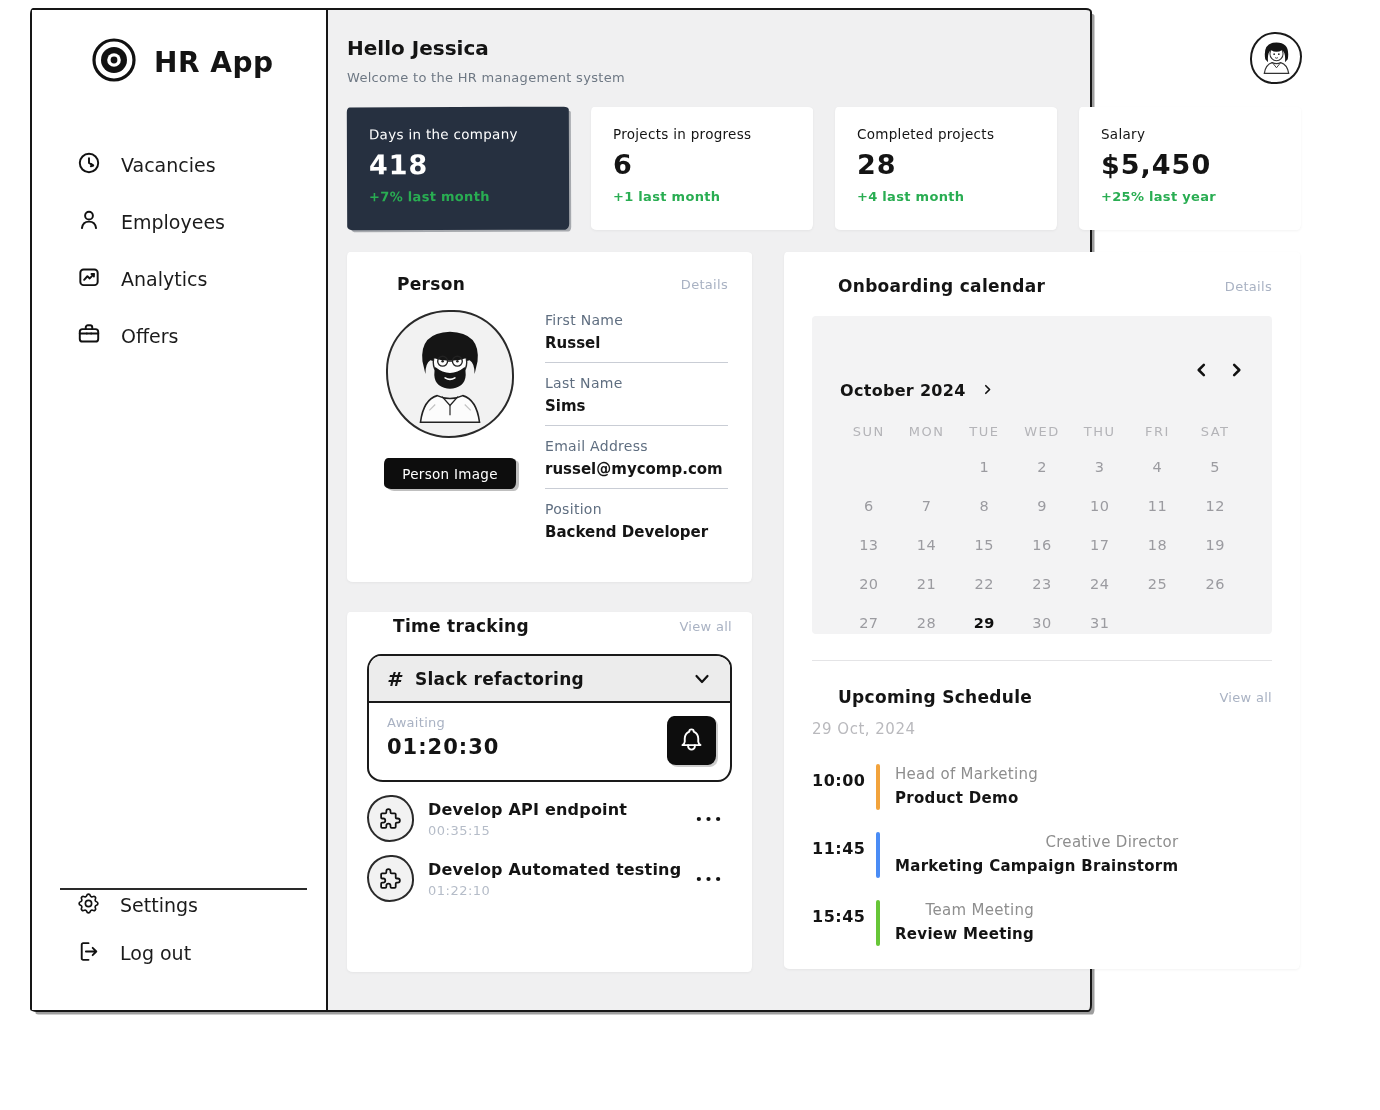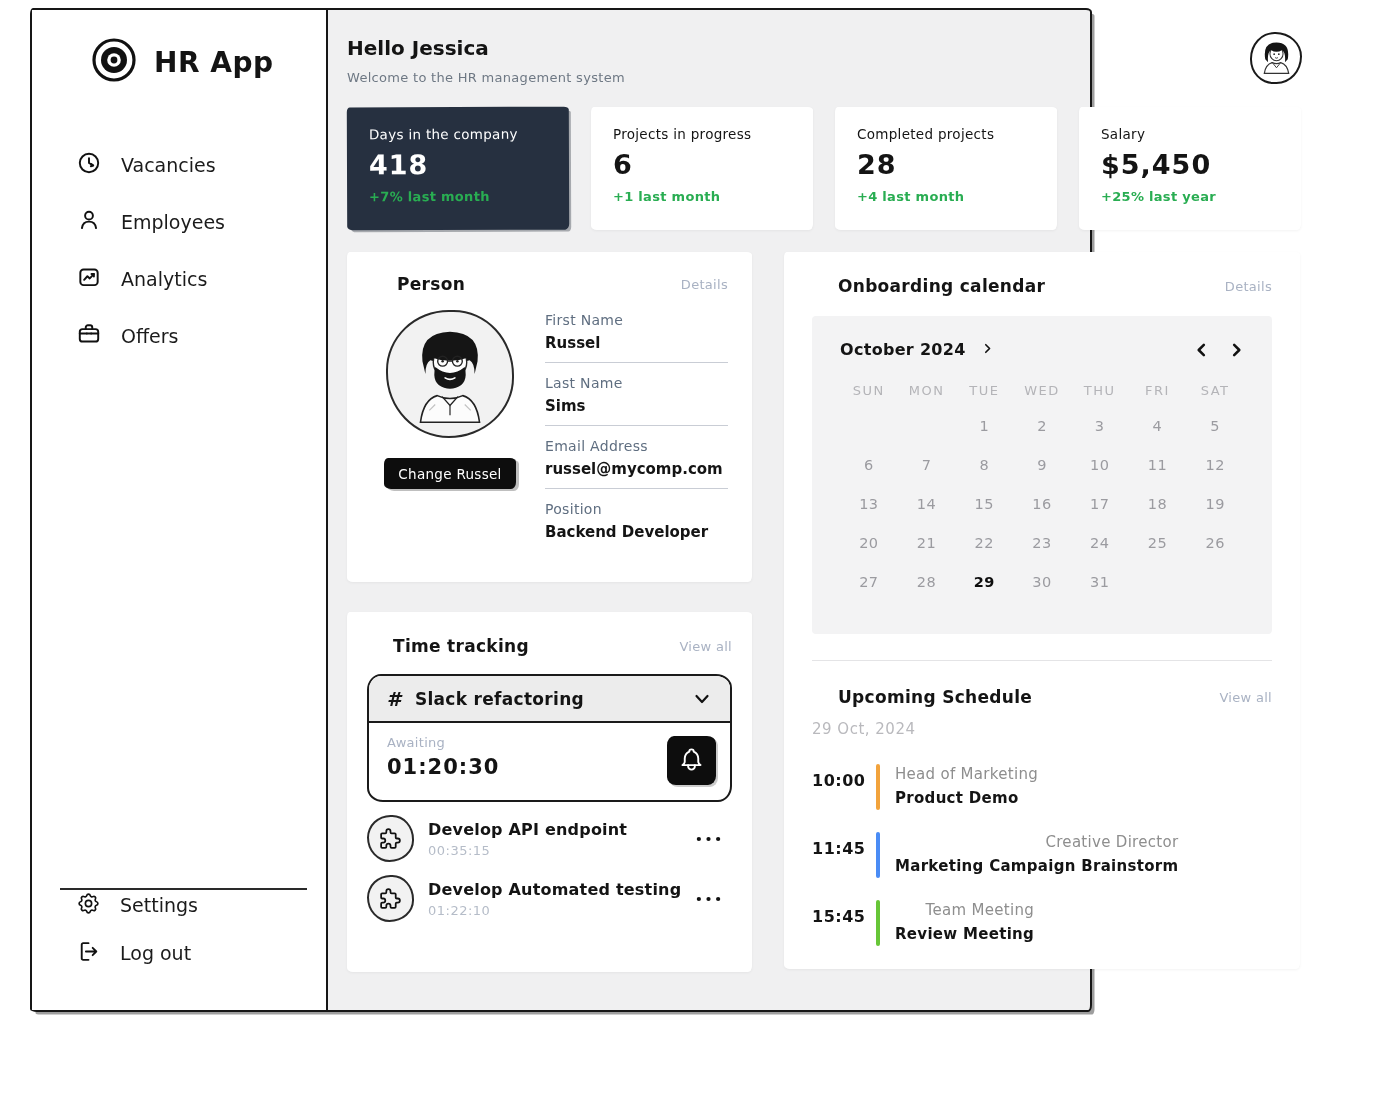--- a/index.html
+++ b/index.html
@@ -65,42 +65,42 @@
   .p-field .f-label { font-size:14px; color:#5f6e80; letter-spacing:.3px; }
   .p-field .f-value { font-size:15px; font-weight:600; color:#141414; margin-top:6px; }
   .p-field .f-divider { border-bottom:1.5px solid #c9cdd5; margin:10px 0 12px; }
 
   
   .right-card { left:456px; top:242px; width:516px; height:717px; padding:24px 28px; }
   .cal-panel { margin-top:20px; height:318px; background:#f3f3f4; border-radius:4px;
     padding:24px 28px 0; }
   .cal-head { display:flex; align-items:center; justify-content:space-between; }
   .cal-month { display:flex; align-items:flex-start; gap:16px; font-size:16px; font-weight:600;
-    cursor:pointer; letter-spacing:.3px; }
+    cursor:pointer; letter-spacing:.3px;margin-top:41px; }
   .cal-nav { display:flex; align-items:center; gap:20px; }
   .cal-nav span { cursor:pointer; display:flex; }
   .cal-grid { display:grid; grid-template-columns:repeat(7,1fr); margin-top:24px; row-gap:0; }
   .cal-dow { text-align:center; font-size:13px; color:#b4b4b8; letter-spacing:1.5px; height:24px; }
   .cal-day { text-align:center; font-size:14.5px; color:#9b9ba0; height:39px; line-height:39px;
     cursor:pointer; letter-spacing:.5px; }
   .cal-day.empty { cursor:default; }
   .cal-day.selected { color:#0d0d0d; font-weight:700; }
   .sched-divider { border-top:1.5px solid #e4e4e6; margin-top:26px; }
   .sched-head { display:flex; align-items:center; justify-content:space-between; margin-top:26px; }
   .sched-date { font-size:15px; color:#b9b9bd; margin-top:13px; letter-spacing:.5px; }
   .events { margin-top:26px; }
   .event { display:flex; margin-bottom:22px; }
   .ev-time { width:64px; font-size:16px; font-weight:600; padding-top:7px; letter-spacing:.5px; }
   .ev-bar { width:4px; height:46px; border-radius:2px; margin-right:15px; }
   .ev-texts { padding-top:1px; }
   .ev-role { font-size:15px; color:#8e8e8e; letter-spacing:.3px;text-align:right; }
   .ev-title { font-size:15px; font-weight:600; color:#141414; margin-top:6px; letter-spacing:.3px; }
 
   
-  .time-card { left:19px; top:602px; width:405px; height:360px; padding:24px 20px; }
+  .time-card { left:19px; top:602px; width:405px; height:360px; padding:4px 20px; }
   .tt-widget { margin-top:18px; border:2.5px solid #1a1a1a;
     border-radius:14px 16px 14px 16px / 16px 14px 16px 14px; overflow:hidden; background:#fff; }
   .tt-select { height:47px; background:#ececec; border-bottom:2.5px solid #1a1a1a;
     display:flex; align-items:center; padding:0 18px; cursor:pointer; }
   .tt-hash { font-size:20px; font-weight:700; font-style:italic; }
   .tt-task { font-size:17px; font-weight:600; margin-left:14px; letter-spacing:.3px; }
   .tt-chevron { margin-left:auto; display:flex; }
   .tt-bottom { position:relative; height:77px; padding:12px 16px 0 18px; }
   .tt-status { font-size:13px; color:#a9b2c3; letter-spacing:.3px; }
   .tt-timer { font-size:21px; font-weight:600; margin-top:5px; letter-spacing:1px; }
@@ -241,21 +241,21 @@
                   <circle cx="55.5" cy="52" r="1.3" fill="#222"></circle>
                   <circle cx="70.5" cy="52" r="1.3" fill="#222"></circle>
                   <path d="M48 58 q15 12 30 0 q4 17 -9 21 q-6 2 -12 0 q-13 -4 -9 -21 z" fill="#151515"></path>
                   <path d="M58 69 q5 3 10 0" stroke="#fff" stroke-width="1.6" fill="none" stroke-linecap="round"></path>
                   <path d="M33 114 q3 -23 17 -27 q13 6 26 0 q14 4 17 27 z" fill="#fcfcfc" stroke="#222" stroke-width="1.6"></path>
                   <path d="M55 88 l8 9 l8 -9" fill="none" stroke="#222" stroke-width="1.4"></path>
                   <path d="M63 97 v10" stroke="#222" stroke-width="1.2"></path>
                   <path d="M42 102 l6 -6 M84 102 l-6 -6" stroke="#c2c2c2" stroke-width="1.2"></path>
                 </svg></span>
           </div>
-          <button class="change-img-btn">Change Russel</button>
+          <button class="change-img-btn">Person Image</button>
         </div>
         <div class="person-fields" id="person-fields">
             <div class="p-field">
               <div class="f-label">First Name</div>
               <div class="f-value">Russel</div>
               <div class="f-divider"></div>
             </div>
             <div class="p-field">
               <div class="f-label">Last Name</div>
               <div class="f-value">Sims</div>

